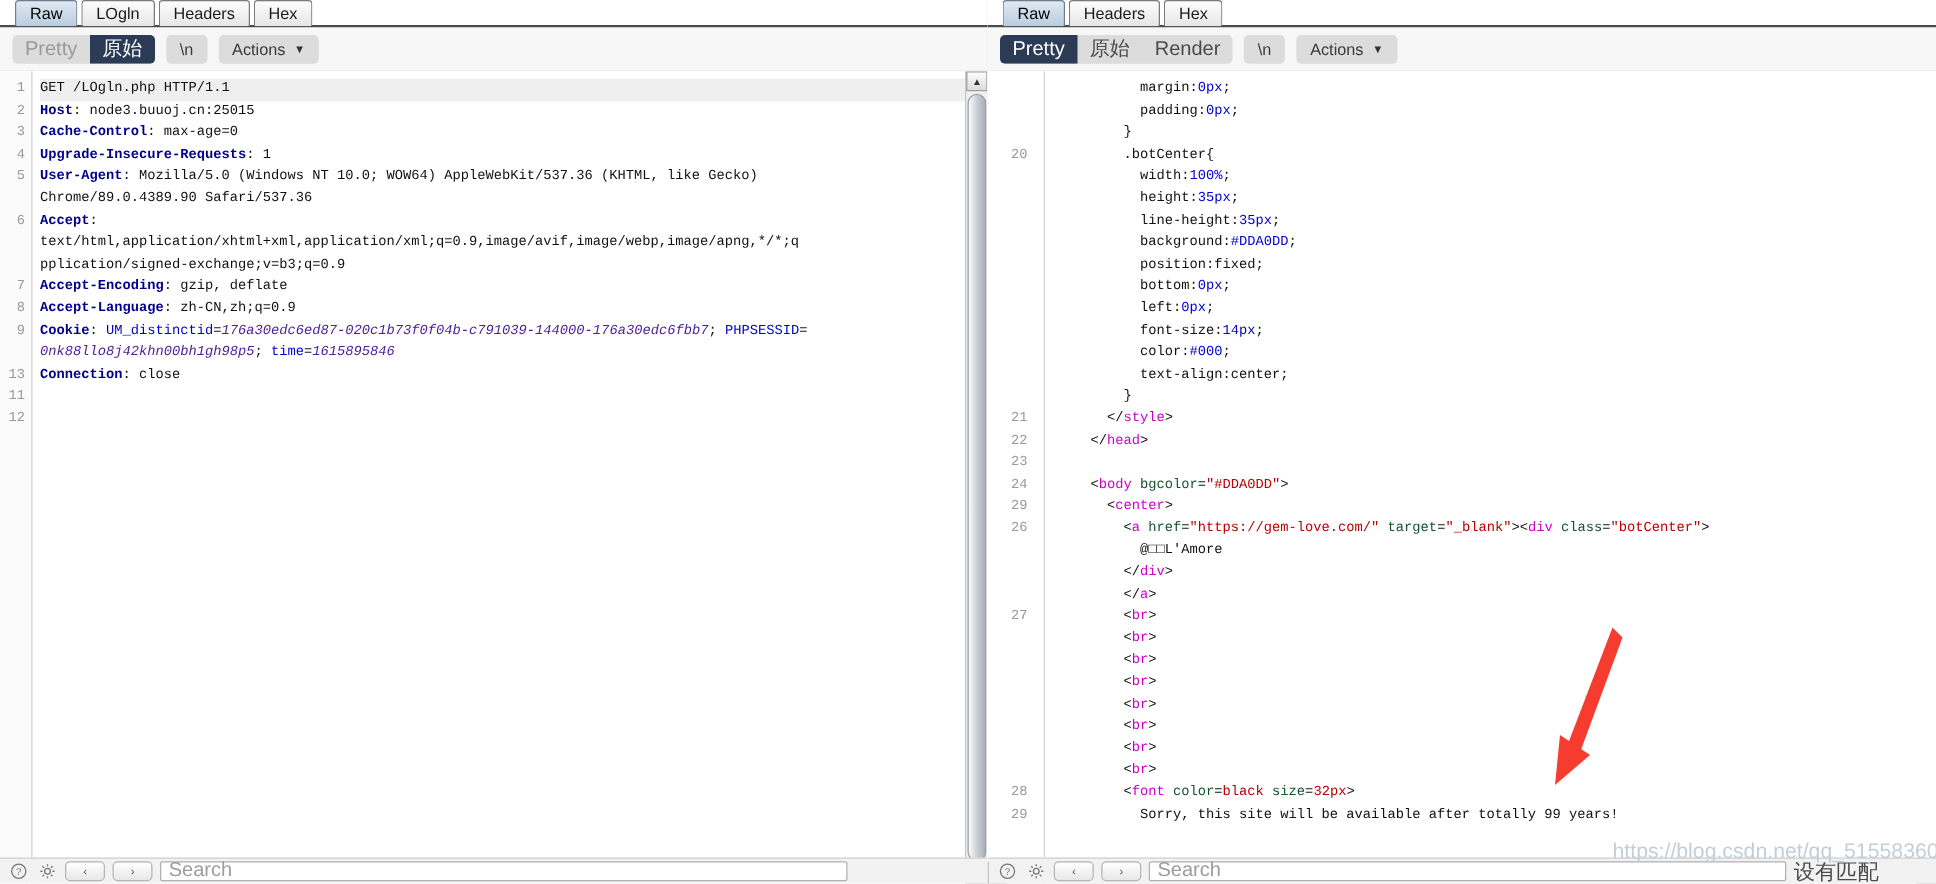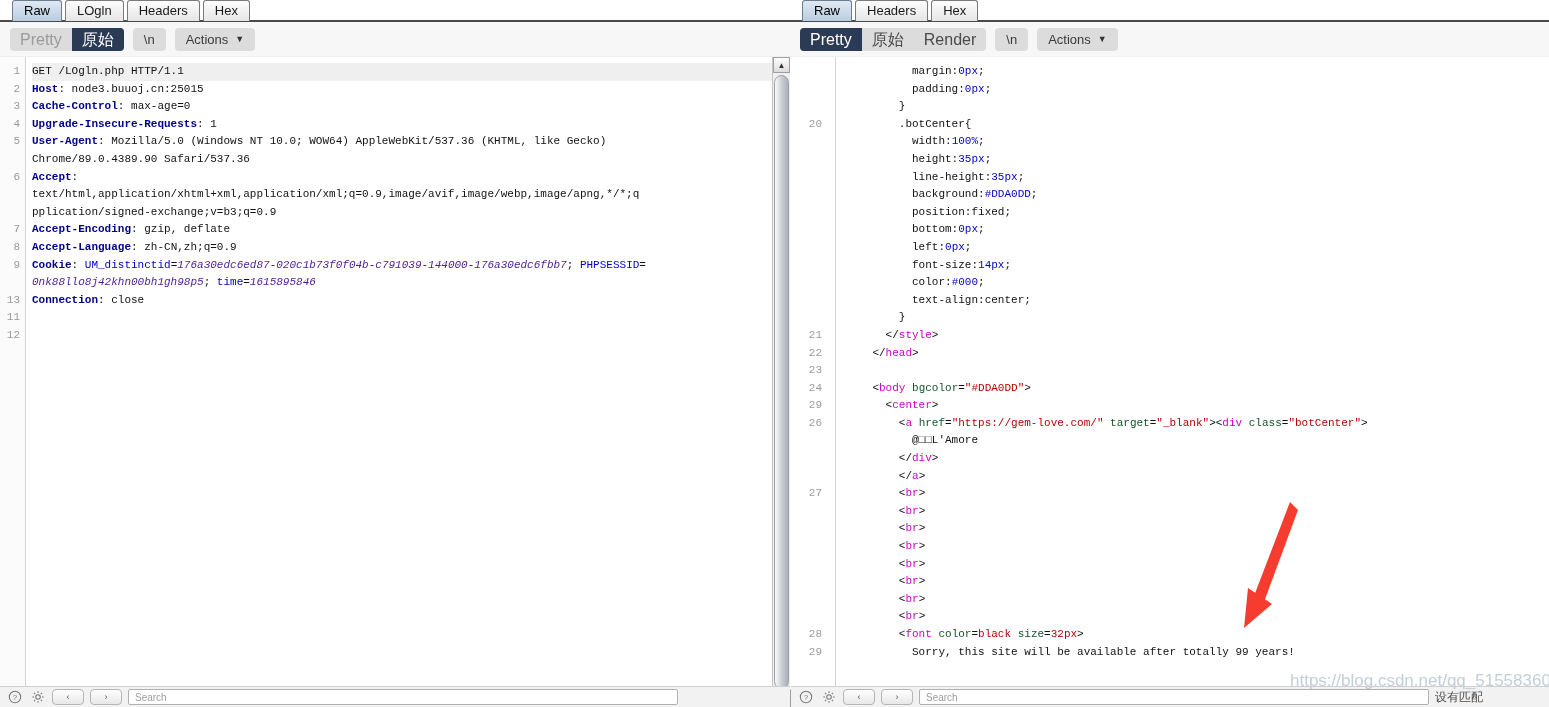--- a/index.html
+++ b/index.html
@@ -263,26 +263,26 @@
     font-size: 9px; color: #555;
     box-sizing: border-box;
   }
   .fsearch {
     height: 16px;
     border: 1px solid #b0b0b0;
     background: #ffffff;
     border-radius: 2px;
     display: flex; align-items: center;
     padding-left: 6px;
-    font-size: 10px;
+    font-size: 16px;
     color: #9d9d9d;
     box-sizing: border-box;
   }
   .fnote {
-    font-size: 12px;
+    font-size: 17px;
     color: #4a4a4a;
     white-space: nowrap;
   }
 
   
   .anno-arrow {
     position: absolute;
     left: 1238px; top: 500px;
     width: 70px; height: 130px;
     pointer-events: none;

